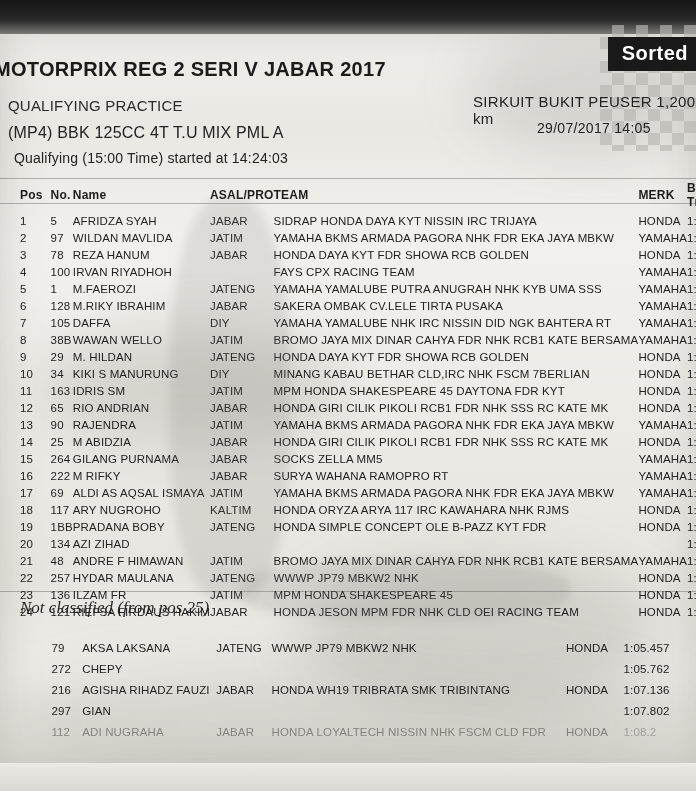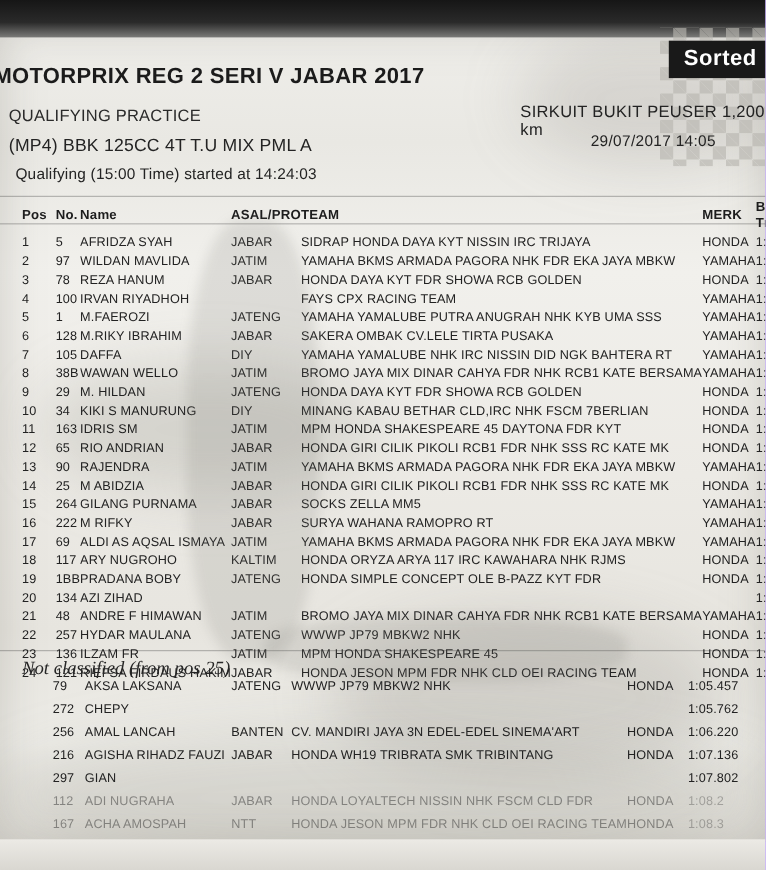--- a/index.html
+++ b/index.html
@@ -194,21 +194,21 @@
     left: 20px;
     top: 598px;
     font-size: 17px;
     font-style: italic;
     color: #262626;
     font-family: Liberation Serif, serif;
   }
   table.unclassified {
     position: absolute;
     left: 14px;
-    top: 616px;
+    top: 640px;
     width: 668px;
     border-collapse: collapse;
     font-size: 11.5px;
     color: #222222;
   }
   table.unclassified td {
     padding: 2px 0;
     height: 17px;
     vertical-align: top;
     white-space: nowrap;
@@ -506,29 +506,20 @@
           <td class="c-pos"></td>
           <td class="c-no">272</td>
           <td class="c-name name-cell ">CHEPY</td>
           <td class="c-asal"></td>
           <td class="c-team"></td>
           <td class="c-merk merk-cell "></td>
           <td class="c-best best-cell ">1:05.762</td>
         </tr>
         <tr>
           <td class="c-pos"></td>
-          <td class="c-no">256</td>
-          <td class="c-name name-cell ">AMAL LANCAH</td>
-          <td class="c-asal">BANTEN</td>
-          <td class="c-team">CV. MANDIRI JAYA 3N EDEL-EDEL SINEMA'ART</td>
-          <td class="c-merk merk-cell ">HONDA</td>
-          <td class="c-best best-cell ">1:06.220</td>
-        </tr>
-        <tr>
-          <td class="c-pos"></td>
           <td class="c-no">216</td>
           <td class="c-name name-cell ">AGISHA RIHADZ FAUZI</td>
           <td class="c-asal">JABAR</td>
           <td class="c-team">HONDA WH19 TRIBRATA SMK TRIBINTANG</td>
           <td class="c-merk merk-cell ">HONDA</td>
           <td class="c-best best-cell ">1:07.136</td>
         </tr>
         <tr>
           <td class="c-pos"></td>
           <td class="c-no">297</td>
@@ -540,24 +531,15 @@
         </tr>
         <tr>
           <td class="c-pos faded"></td>
           <td class="c-no faded">112</td>
           <td class="c-name name-cell faded">ADI NUGRAHA</td>
           <td class="c-asal faded">JABAR</td>
           <td class="c-team faded">HONDA LOYALTECH NISSIN NHK FSCM CLD FDR</td>
           <td class="c-merk merk-cell faded">HONDA</td>
           <td class="c-best best-cell veryfaded">1:08.2</td>
         </tr>
-        <tr>
-          <td class="c-pos faded"></td>
-          <td class="c-no faded">167</td>
-          <td class="c-name name-cell faded">ACHA AMOSPAH</td>
-          <td class="c-asal faded">NTT</td>
-          <td class="c-team faded">HONDA JESON MPM FDR NHK CLD OEI RACING TEAM</td>
-          <td class="c-merk merk-cell faded">HONDA</td>
-          <td class="c-best best-cell veryfaded">1:08.3</td>
-        </tr>
       </tbody>
   </table>
 </div>
 
 </body></html>

